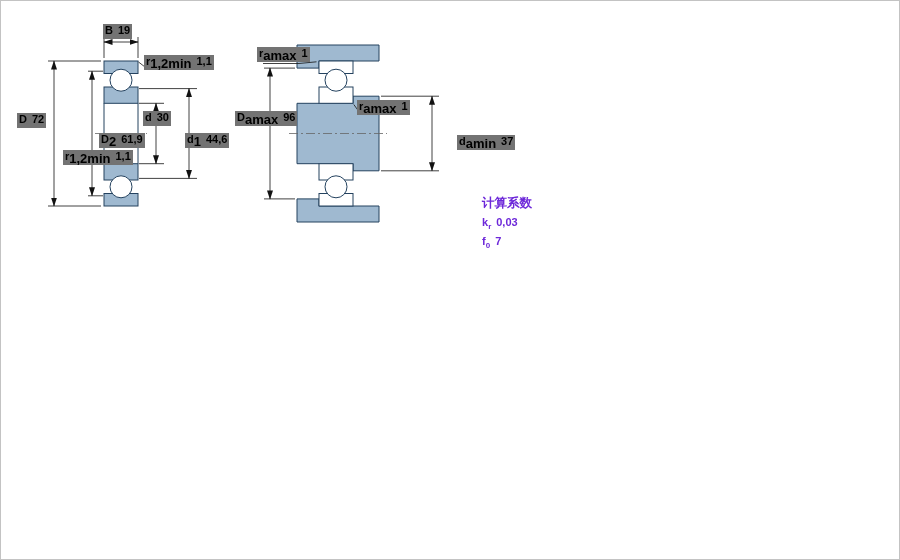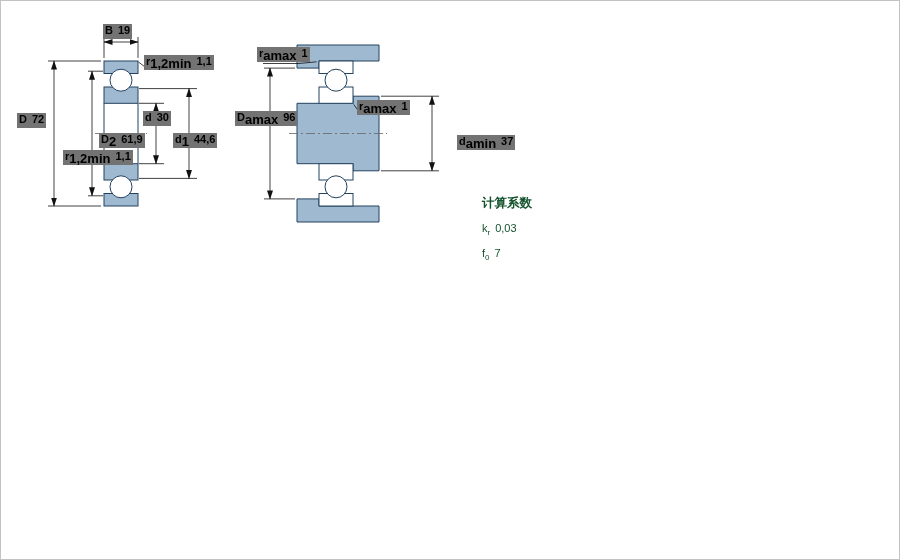--- a/index.html
+++ b/index.html
@@ -24,23 +24,23 @@
   .dim-geom{stroke:var(--dim);stroke-width:0.8;fill:none;}
   .arrowhead{fill:var(--dim);}
   .centerline{stroke:#666;stroke-width:0.8;stroke-dasharray:9 3 2 3;fill:none;}
   .dim-label{
     position:absolute;
     font-size:11px;line-height:13px;color:#000;
     background:#737373;padding:0 2px;white-space:nowrap;font-weight:bold;
   }
   .dim-label sub{font-size:13px;text-align:center;}
   .dim-val{margin-left:5px;}
-  .calc-block{position:absolute;left:481px;top:194px;color:#14532d;}
+  .calc-block{position:absolute;left:481px;top:194px;color:#6d28d9;}
   .calc-title{font-size:12.5px;font-weight:bold;}
-  .calc-row{font-size:11px;margin-top:10px;}
+  .calc-row{font-size:11px;margin-top:4px;font-weight:bold;}
   .calc-row sub{font-size:8px;}
 </style>
 </head>
 <body>
 
 <div class="canvas">
 
   <svg width="900" height="560" viewBox="0 0 900 560">
     <defs>
       <marker id="arr" markerWidth="10" markerHeight="8" refX="8.5" refY="3" orient="auto-start-reverse" markerUnits="userSpaceOnUse">
@@ -138,21 +138,21 @@
   </div>
 
   <div class="dim-label" style="left:54px;top:132px;margin-left:44px;">
     <span>D</span><sub>2</sub><span class="dim-val">61,9</span>
   </div>
 
   <div class="dim-label" style="left:142px;top:110px;">
     <span>d</span><sub></sub><span class="dim-val">30</span>
   </div>
 
-  <div class="dim-label" style="left:172px;top:132px;">
+  <div class="dim-label" style="left:184px;top:132px;">
     <span>d</span><sub>1</sub><span class="dim-val">44,6</span>
   </div>
 
   <div class="dim-label" style="left:62px;top:149px;">
     <span>r</span><sub>1,2min</sub><span class="dim-val">1,1</span>
   </div>
 
   <div class="dim-label" style="left:256px;top:46px;">
     <span>r</span><sub>amax</sub><span class="dim-val">1</span>
   </div>

